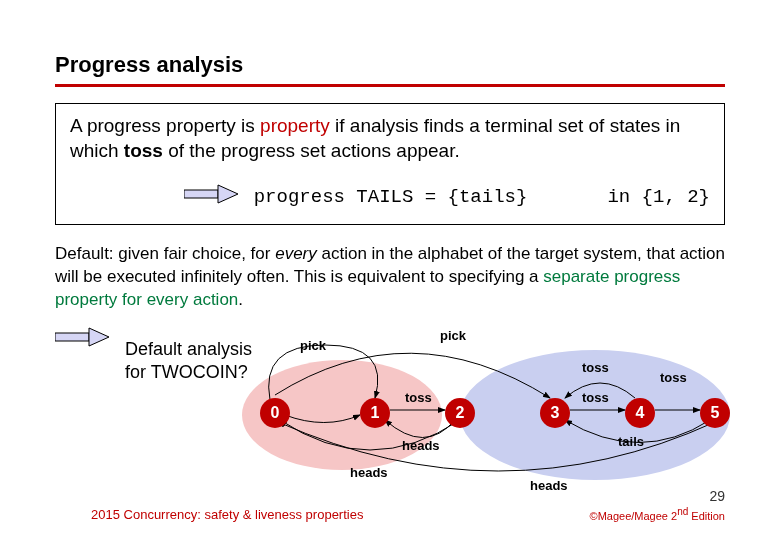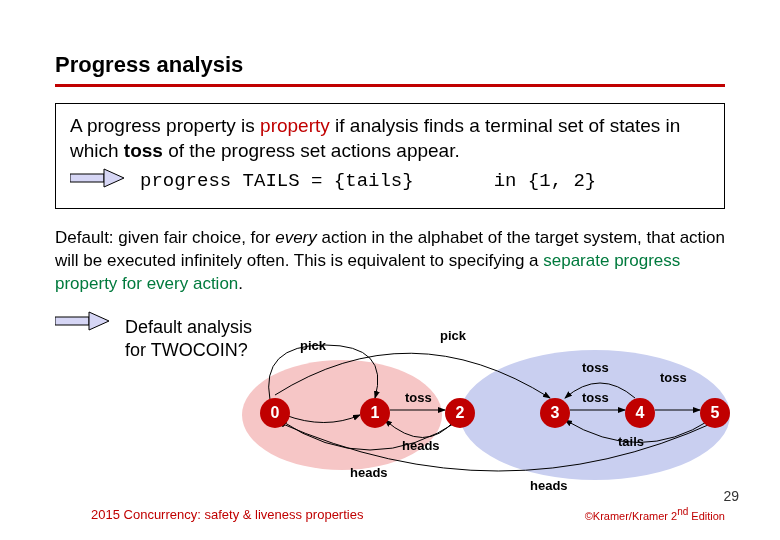--- a/index.html
+++ b/index.html
@@ -35,21 +35,22 @@
     padding: 10px 14px 12px 14px;
     font-size: 19px;
     line-height: 1.3;
     margin-bottom: 18px;
   }
   .violated { color: #c00000; }
   .bold-none { font-weight: bold; }
   .code-row {
     display: flex;
     align-items: center;
-    margin-top: 4px;
+    margin-top: 20px;
+    justify-content: flex-end;
   }
   .arrow-block {
     flex: 0 0 auto;
     margin-right: 14px;
   }
   .mono {
     font-family: "Courier New", monospace;
     font-size: 19px;
   }
   .in-right {
@@ -64,21 +65,21 @@
   .em { font-style: italic; }
   .green { color: #007a3d; }
   .analysis-row {
     display: flex;
     align-items: flex-start;
   }
   .analysis-label {
     font-size: 18px;
     line-height: 1.3;
     margin-left: 14px;
-    margin-top: 6px;
+    margin-top: 12px;
   }
   .diagram-wrap {
     position: absolute;
     left: 230px;
     top: 320px;
     width: 510px;
     height: 170px;
   }
   .ellipse {
     position: absolute;
@@ -118,21 +119,21 @@
     right: 55px;
     display: flex;
     justify-content: space-between;
     align-items: flex-end;
     font-size: 13px;
   }
   .footer-left { color: #c00000; margin-left: 36px; }
   .footer-right { color: #c00000; font-size: 11px; text-align: right;}
   .slideno {
     position: absolute;
-    right: 41px;
+    right: 55px;
     bottom: 36px;
     font-size: 14px;
     color: #333;
   }
   .sup { font-size: 10px; vertical-align: super; }
 </style>
 </head>
 <body>
 
 <div class="slide">
@@ -222,16 +223,16 @@
     <div class="dlabel" style="left:172px;top:118px">heads</div>
     <div class="dlabel" style="left:120px;top:145px">heads</div>
     <div class="dlabel" style="left:388px;top:114px">tails</div>
     <div class="dlabel" style="left:300px;top:158px">heads</div>
   </div>
 
   <div class="slideno">29</div>
   <div class="footer">
     <span class="footer-left">2015  Concurrency: safety &amp; liveness properties</span>
     <span class="footer-right">
-      <span>©Kramer/Kramer </span><span>2</span><span class="sup">nd</span><span> Edition</span>
+      <span>©Magee/Magee </span><span>2</span><span class="sup">nd</span><span> Edition</span>
     </span>
   </div>
 </div>
 
 </body></html>

